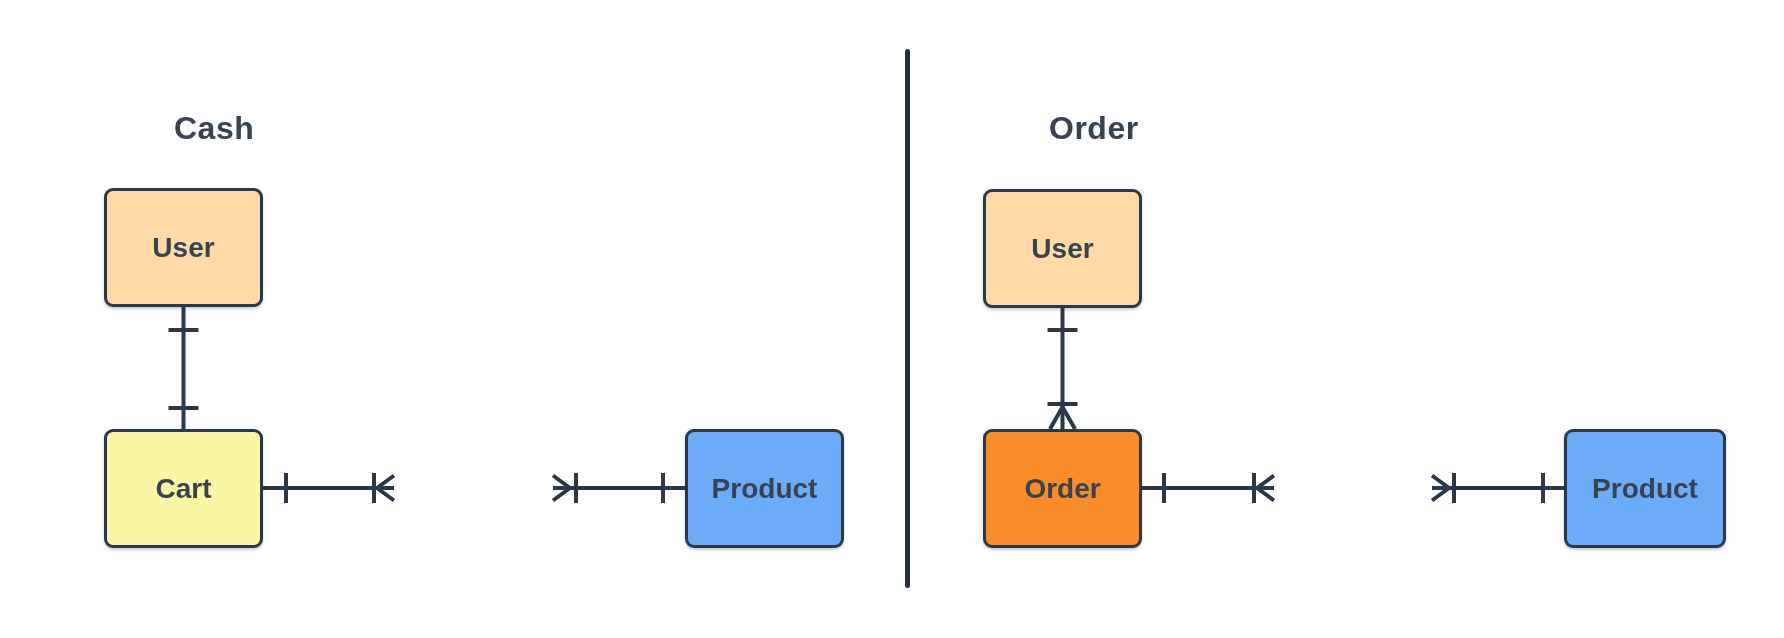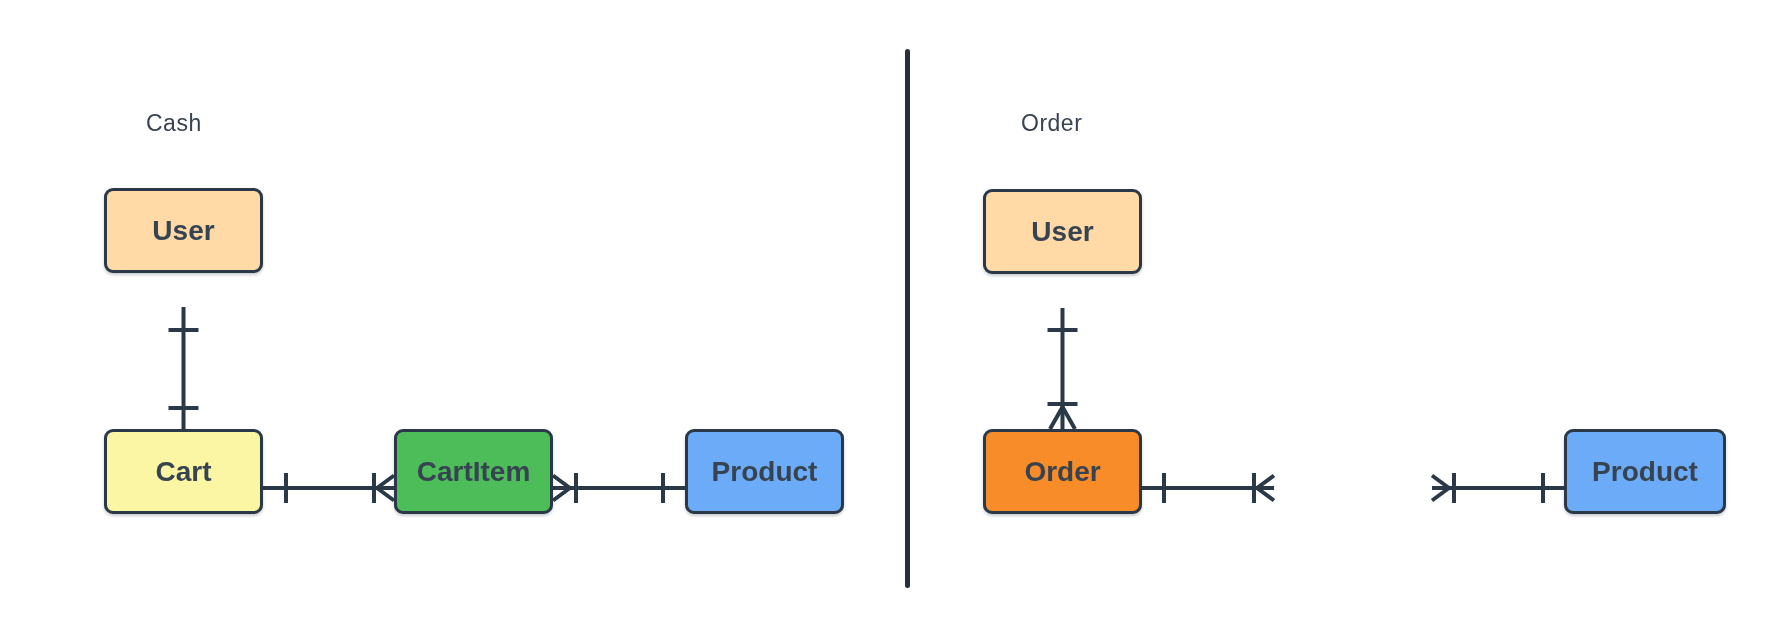--- a/index.html
+++ b/index.html
@@ -9,31 +9,32 @@
   }
   #canvas {
     position: relative;
     width: 1784px;
     height: 638px;
     background: var(--background, #ffffff);
     overflow: hidden;
   }
   .section-title {
     position: absolute;
-    font-size: 23px;
-    font-weight: normal;
+    font-size: 32px;
+    font-weight: bold;
     color: var(--text, #374350);
     line-height: 1;
     letter-spacing: 0.5px;
     white-space: nowrap;
+    margin-left: 28px;
   }
   .entity {
     position: absolute;
     width: 159px;
-    height: 85px;
+    height: 119px;
     border: 3px solid var(--stroke, #2b3847);
     border-radius: 9px;
     box-sizing: border-box;
     display: flex;
     align-items: center;
     justify-content: center;
     box-shadow: 0 2px 3px rgba(40,50,60,0.25);
   }
   .entity-label {
     font-size: 28px;
@@ -120,23 +121,20 @@
   </svg>
 
   <div class="entity" style="left: 104px; top: 188px; background-color: rgb(255, 217, 166);">
     <span class="entity-label">User</span>
   </div>
 
   <div class="entity" style="left: 104px; top: 429px; background-color: rgb(251, 246, 163); justify-content: center;">
     <span class="entity-label">Cart</span>
   </div>
 
-  <div class="entity" style="left: 394px; top: 429px; background-color: rgb(77, 189, 90);">
-    <span class="entity-label">CartItem</span>
-  </div>
 
   <div class="entity" style="left: 685px; top: 429px; background-color: rgb(107, 171, 247);">
     <span class="entity-label">Product</span>
   </div>
 
   <div class="entity" style="left: 983px; top: 189px; background-color: rgb(255, 217, 166);">
     <span class="entity-label">User</span>
   </div>
 
   <div class="entity" style="left: 983px; top: 429px; background-color: rgb(247, 140, 40);">

